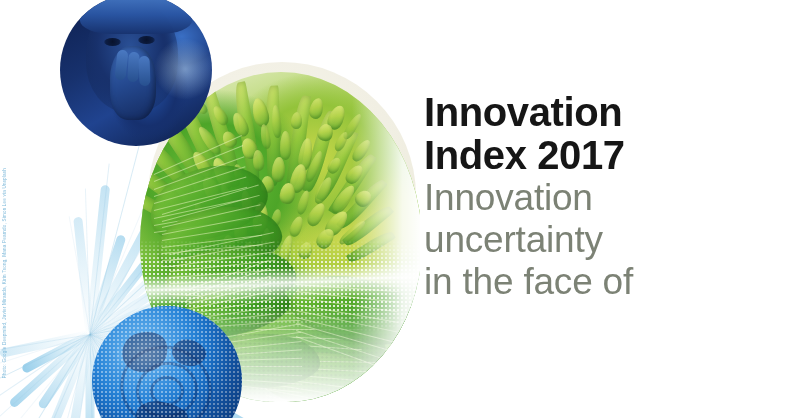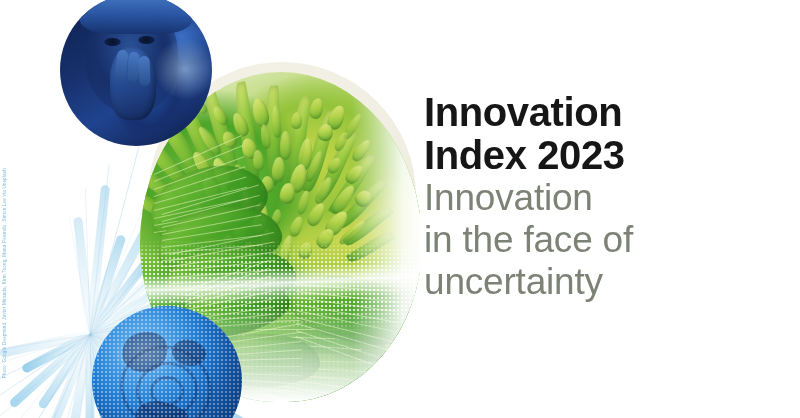--- a/index.html
+++ b/index.html
@@ -373,22 +373,22 @@
     </div>
 
   </div>
 
   <div id="credit">Photo: Google Deepmind, Javier Miranda, Kirin Tsong, Mana Pearndo, Simon Lee via Unsplash</div>
 
   <div id="titleblock">
     <div class="t-main">
       <br>
       <span>Innovation</span><br>
-      <span>Index 2023</span>
+      <span>Index 2017</span>
     </div>
     <div class="t-sub">
       <span>Innovation</span>
+      <span>uncertainty</span>
       <span>in the face of</span>
-      <span>uncertainty</span>
     </div>
   </div>
 
 </div>
 
 </body></html>

